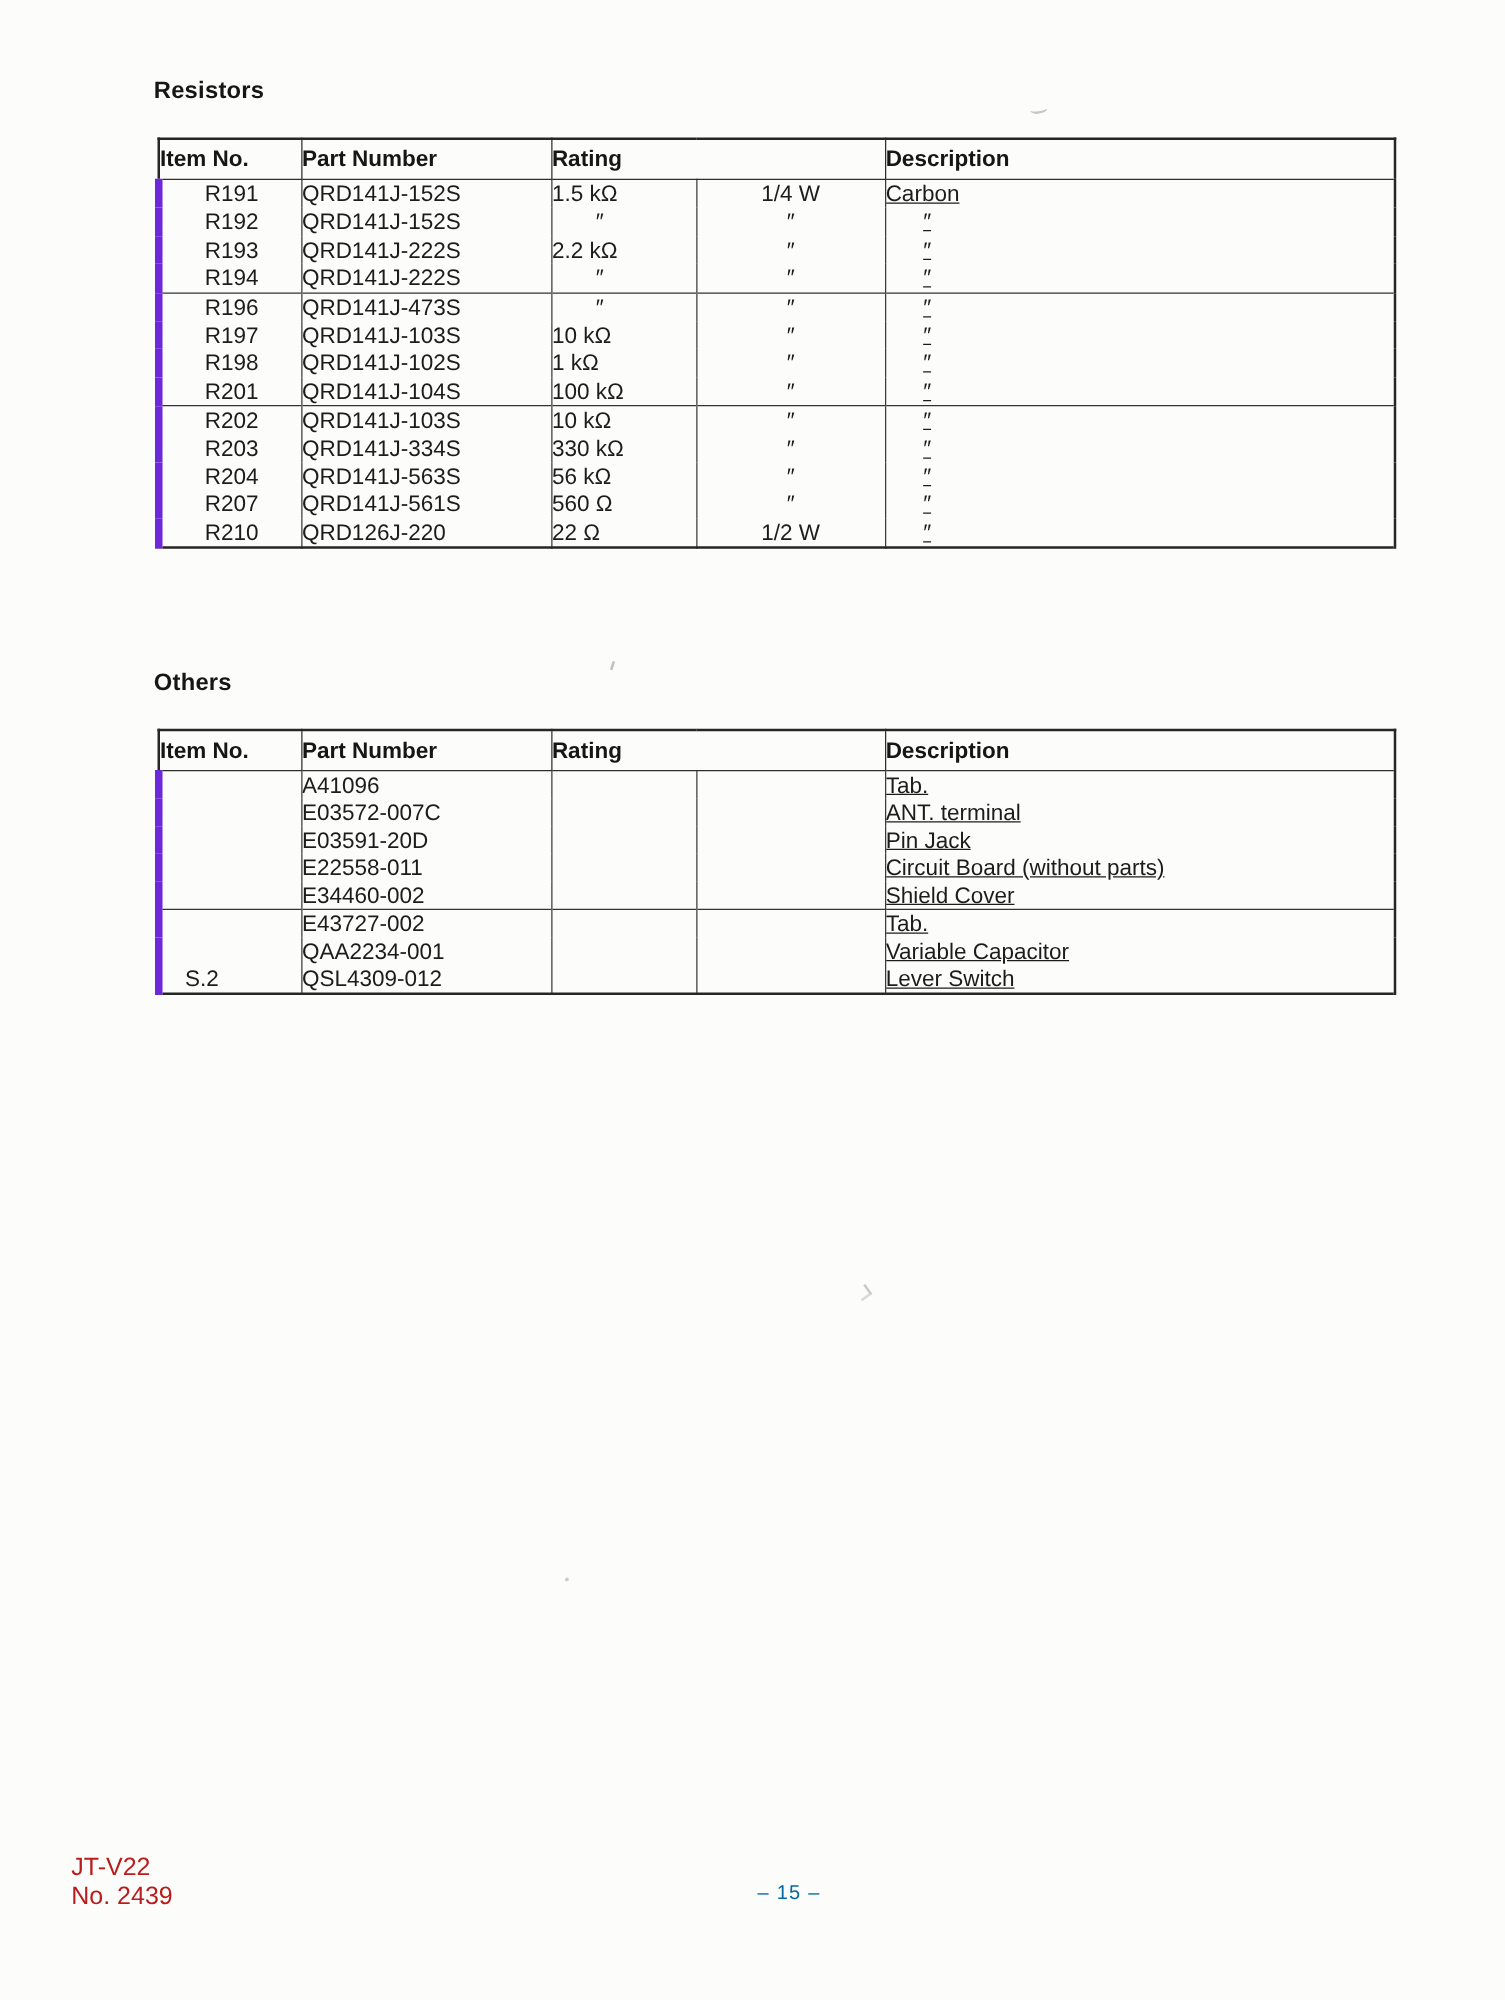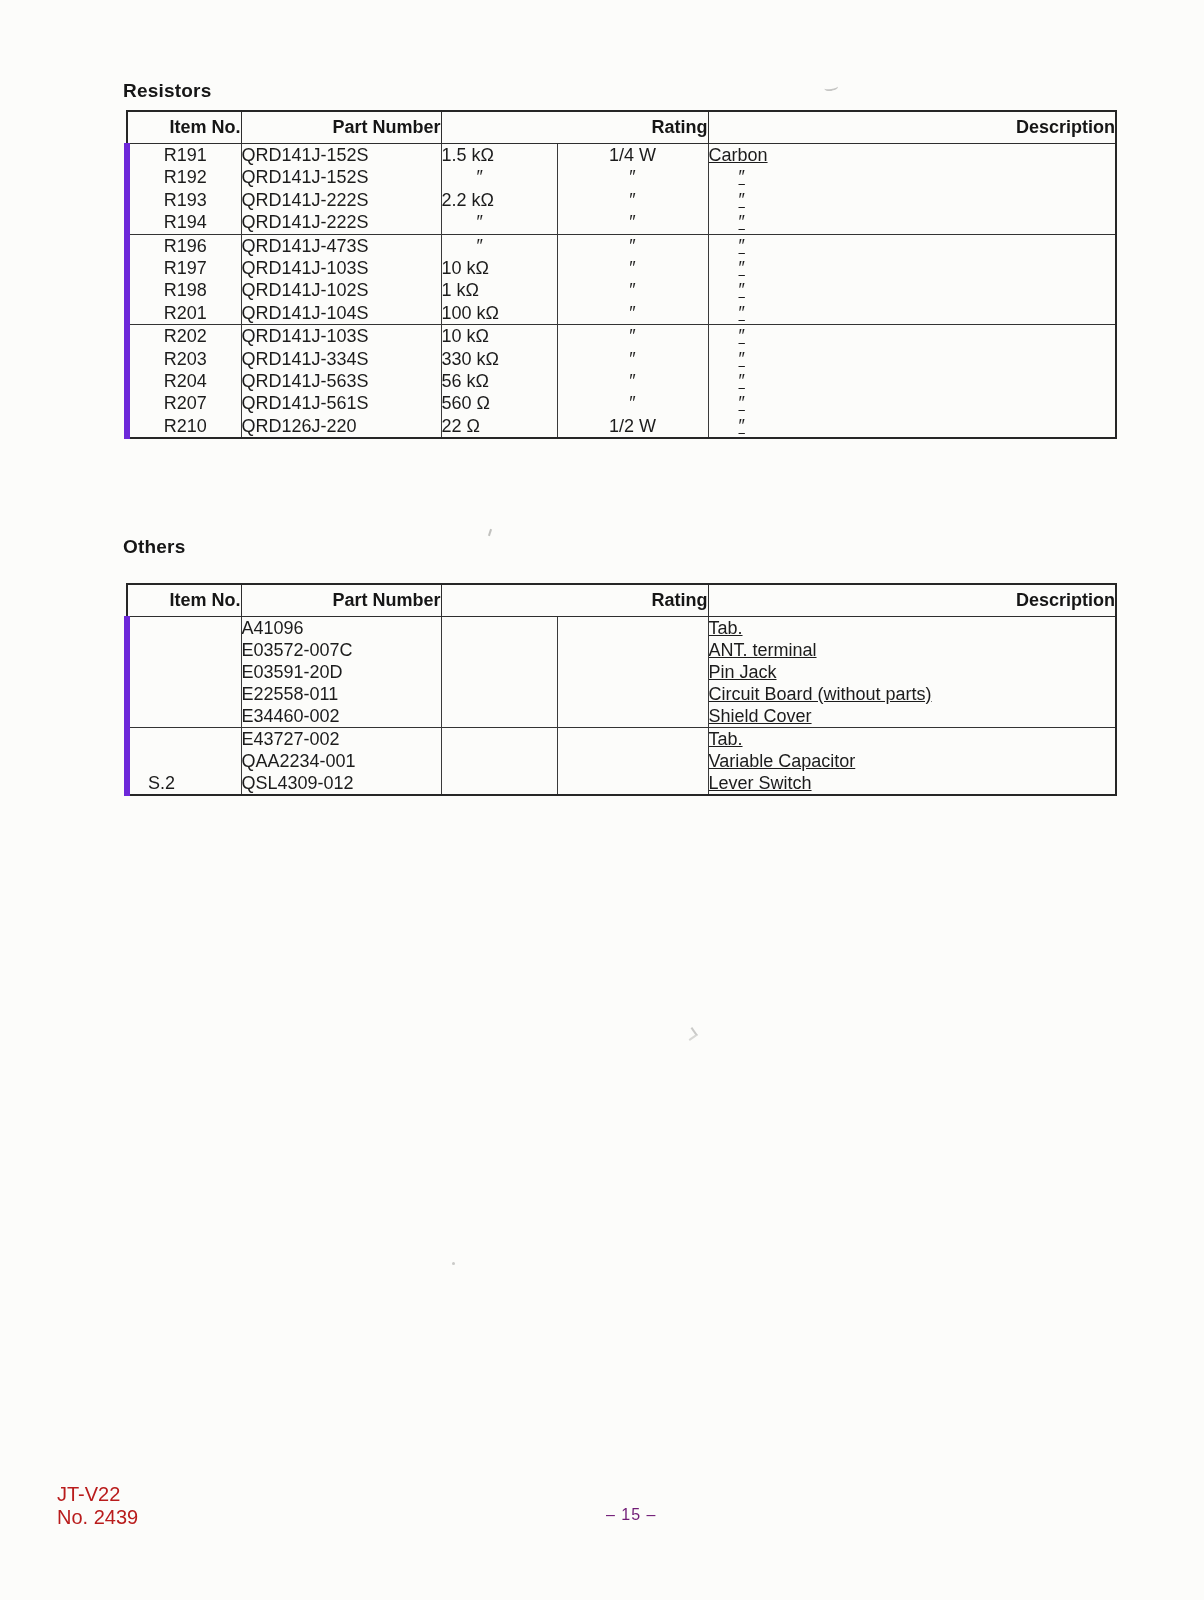--- a/index.html
+++ b/index.html
@@ -19,41 +19,41 @@
   }
   .section-heading {
     position: absolute;
     left: 123px;
     margin: 0;
     font-size: 19px;
     font-weight: bold;
     letter-spacing: 0.2px;
     color: #161616;
   }
-  #resistors-heading { top: 80px; }
+  #resistors-heading { top: 62px; }
   #others-heading   { top: 536px; }
 
   table.parts {
     position: absolute;
     left: 124px;
     width: 989px;
     border-collapse: collapse;
     table-layout: fixed;
     background: transparent;
   }
   #resistors-table { top: 110px; }
   #others-table    { top: 583px; }
 
   table.parts { border: 2px solid #262626; }
   table.parts th {
     border: 1.6px solid #2e2e2e;
     height: 31px;
     font-size: 18px;
     font-weight: bold;
-    text-align: right;
+    text-align: left;
     padding: 0;
     color: #161616;
   }
   table.parts td {
     height: 22.4px;
     line-height: 22.4px;
     font-size: 18px;
     padding: 0;
     white-space: nowrap;
     overflow: hidden;
@@ -83,21 +83,21 @@
     font-size: 20px;
     line-height: 23px;
     color: #b91c1c;
   }
   .page-number {
     position: absolute;
     left: 606px;
     top: 1506px;
     font-size: 16px;
     letter-spacing: 1px;
-    color: #701a75;
+    color: #0369a1;
   }
 
   
   .artifact { position: absolute; opacity: 0.55; }
   #artifact-tilde {
     left: 824px; top: 84px; width: 14px; height: 5px;
     border-bottom: 2px solid #9a9a98; border-radius: 0 0 60% 60%;
     transform: rotate(-8deg);
   }
   #artifact-tick {

